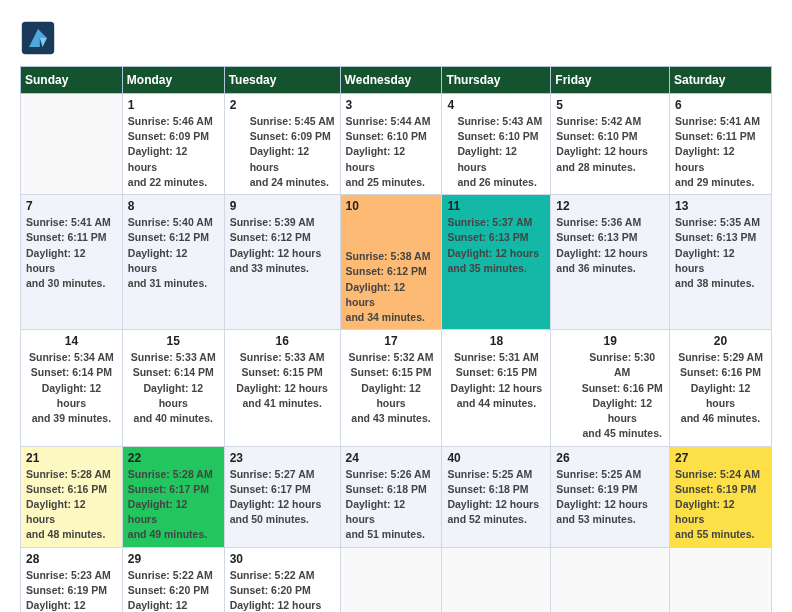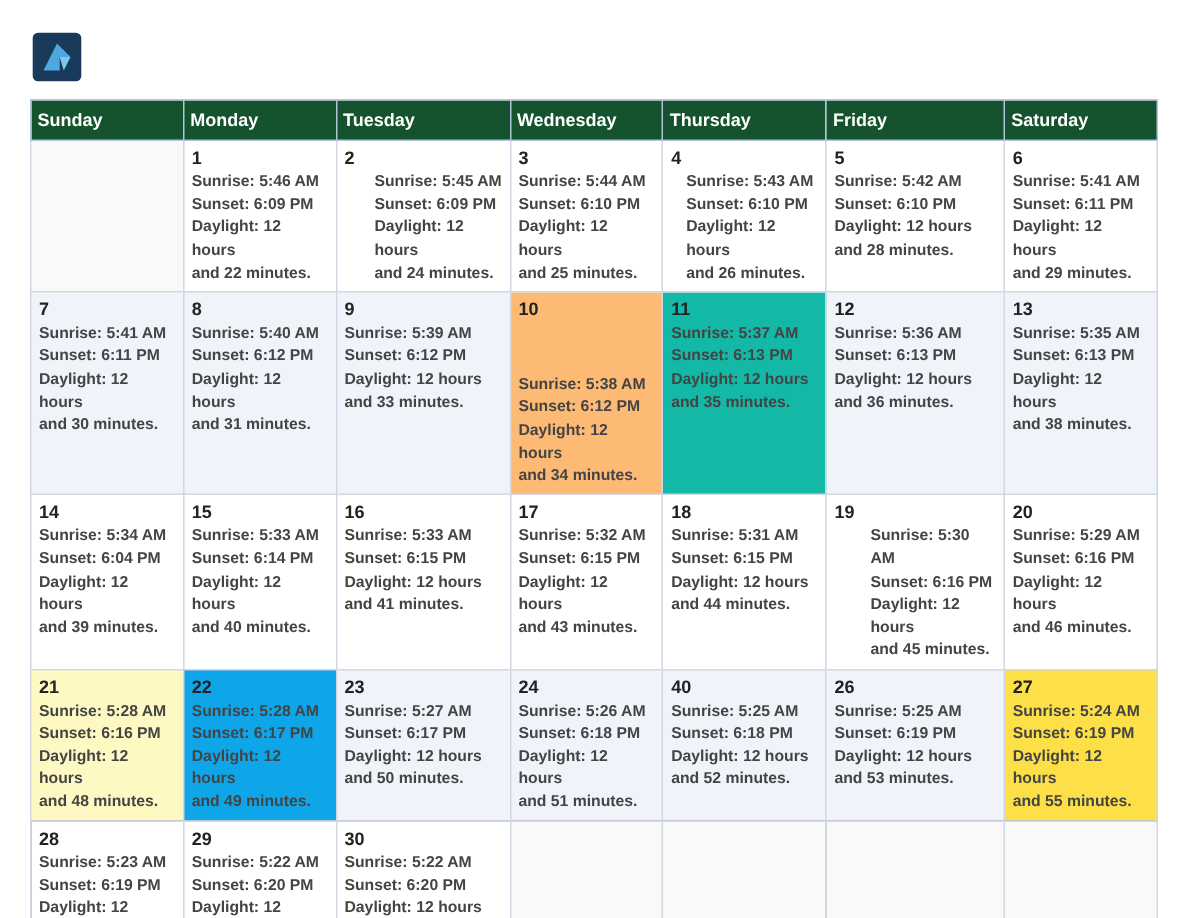--- a/index.html
+++ b/index.html
@@ -208,25 +208,25 @@
 and 36 minutes.</div>
         </td>
         <td style="background: rgb(240, 244, 250);">
           <span class="day-number">13</span>
           <div class="day-detail" style="white-space: pre-line;">Sunrise: 5:35 AM
 Sunset: 6:13 PM
 Daylight: 12 hours
 and 38 minutes.</div>
         </td>
       </tr>
-      <tr style="background: rgb(255, 255, 255);">
+      <tr style="background: rgb(255, 255, 255); text-align: center;">
         <td>
           <span class="day-number">14</span>
           <div class="day-detail" style="white-space: pre-line;">Sunrise: 5:34 AM
-Sunset: 6:04 PM
+Sunset: 6:14 PM
 Daylight: 12 hours
 and 39 minutes.</div>
         </td>
         <td>
           <span class="day-number">15</span>
           <div class="day-detail" style="white-space: pre-line;">Sunrise: 5:33 AM
 Sunset: 6:14 PM
 Daylight: 12 hours
 and 40 minutes.</div>
         </td>
@@ -267,21 +267,21 @@
         </td>
       </tr>
       <tr style="background: rgb(240, 244, 250);">
         <td style="background: #fef9c3;">
           <span class="day-number">21</span>
           <div class="day-detail" style="white-space: pre-line;">Sunrise: 5:28 AM
 Sunset: 6:16 PM
 Daylight: 12 hours
 and 48 minutes.</div>
         </td>
-        <td style="background: #0ea5e9;">
+        <td style="background: #22c55e;">
           <span class="day-number">22</span>
           <div class="day-detail" style="white-space: pre-line;">Sunrise: 5:28 AM
 Sunset: 6:17 PM
 Daylight: 12 hours
 and 49 minutes.</div>
         </td>
         <td style="background: rgb(240, 244, 250);">
           <span class="day-number">23</span>
           <div class="day-detail" style="white-space: pre-line;">Sunrise: 5:27 AM
 Sunset: 6:17 PM

